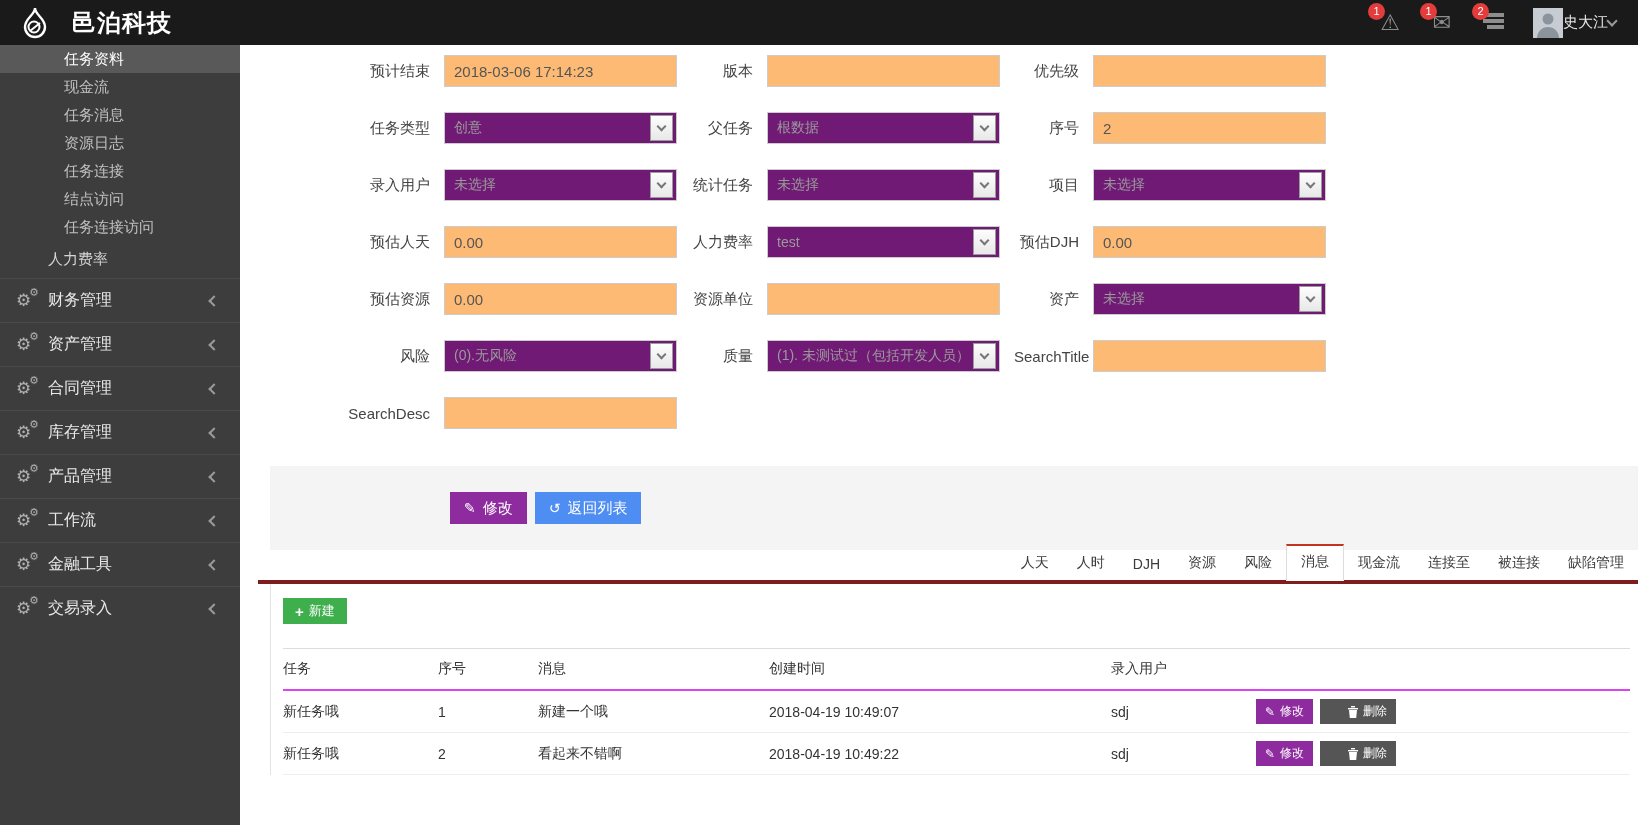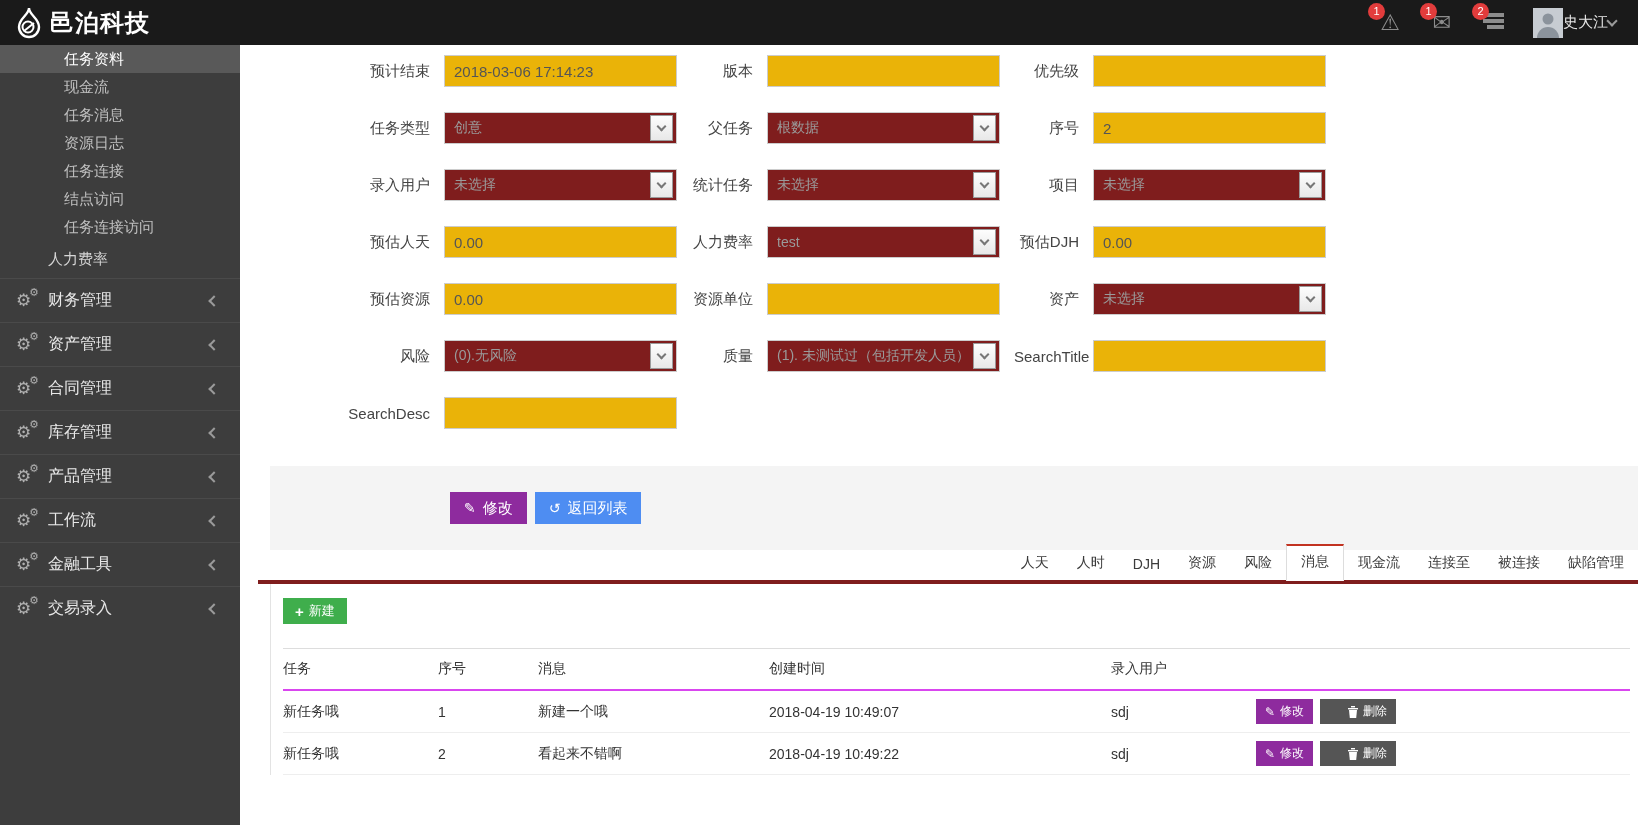--- a/index.html
+++ b/index.html
@@ -2,21 +2,21 @@
 <html><head>
 <meta charset="utf-8">
 <style>
   * { margin:0; padding:0; box-sizing:border-box; }
   html,body { width:1638px; height:825px; overflow:hidden; background:#fff;
     font-family:"Liberation Sans","DejaVu Sans",sans-serif; }
 
   
   .topbar { position:fixed; top:0; left:0; width:1638px; height:45px; background:#1a1a1a;
     display:flex; align-items:center; justify-content:space-between; z-index:50; }
-  .brand { display:flex; align-items:center; gap:6px; padding-left:14px; color:#fff; }
+  .brand { display:flex; align-items:center; gap:22px; padding-left:14px; color:#fff;margin-left:6px; }
   .brand-logo { width:30px; height:32px; position:relative; }
   .brand-logo svg { display:block; }
   .brand-name { font-size:24px; font-weight:bold; color:#fff; letter-spacing:1px; }
   .topbar-right { display:flex; align-items:center; gap:26px; padding-right:22px; }
   .noti { position:relative; width:26px; height:26px; display:flex; align-items:center; justify-content:center; cursor:pointer; }
   .noti-ic { color:#8d8d8d; font-size:22px; line-height:1; }
   .badge { position:absolute; top:-7px; left:-9px; min-width:17px; height:17px; border-radius:50%;
     background:#e23c3c; color:#fff; font-size:11px; display:flex; align-items:center; justify-content:center; padding:0 3px; }
   .userbox { display:flex; align-items:center; gap:0; cursor:pointer; }
   .avatar { width:30px; height:30px; background:linear-gradient(135deg,#cfd6de 0%,#9aa5b0 60%,#6e7a86 100%); overflow:hidden; }
@@ -39,23 +39,23 @@
   .sec-item .lbl { flex:1; }
   .chev-left { width:8px; height:8px; border-left:2px solid #9a9a9a; border-bottom:2px solid #9a9a9a;
     transform:rotate(45deg); margin-right:6px; }
 
   
   .content { position:absolute; top:45px; left:240px; width:1398px; padding:10px 0 0 18px; }
 
   .form-row { display:grid; grid-template-columns:172px 233px 62px 233px 65px 233px;
     column-gap:14px; align-items:center; margin-bottom:25px; }
   .flabel { text-align:right; font-size:15px; color:#444; white-space:nowrap; }
-  .finput { width:233px; height:32px; border:1px solid #ccc; background:#eab308; padding:1px 9px;
+  .finput { width:233px; height:32px; border:1px solid #ccc; background:#fdba74; padding:1px 9px;
     font-size:15px; color:#555; font-family:"Liberation Sans","DejaVu Sans",sans-serif; outline:none; }
-  .fselect { width:233px; height:32px; border:1px solid #ccc; background:#7f1d1d; display:flex;
+  .fselect { width:233px; height:32px; border:1px solid #ccc; background:#701a75; display:flex;
     align-items:center; cursor:pointer; }
   .sel-text { flex:1; padding-left:9px; font-size:14px; color:#9a9a9a; white-space:nowrap; overflow:hidden; }
   .sel-btn { width:23px; height:26px; margin-right:3px; border:1px solid #9b9b9b;
     background:linear-gradient(#fdfdfd,#e8e8e8); display:flex; align-items:center; justify-content:center; flex-shrink:0; }
   .sel-btn i { width:7px; height:7px; border-right:2px solid #777; border-bottom:2px solid #777;
     transform:rotate(45deg); margin-top:-3px; }
 
   .btn-band { margin-left:12px; margin-top:37px; height:84px; background:#f4f4f4;
     padding:26px 0 0 180px; display:flex; gap:8px; }
   .btn { height:32px; border:none; color:#fff; font-size:15px; padding:0 14px; cursor:pointer;

